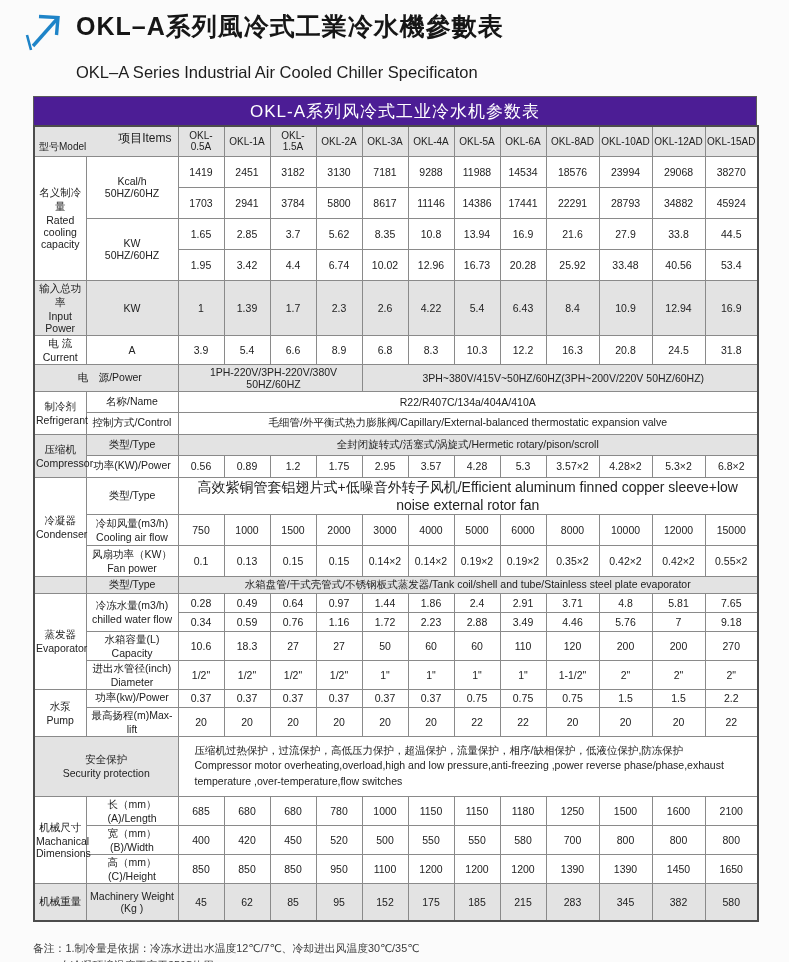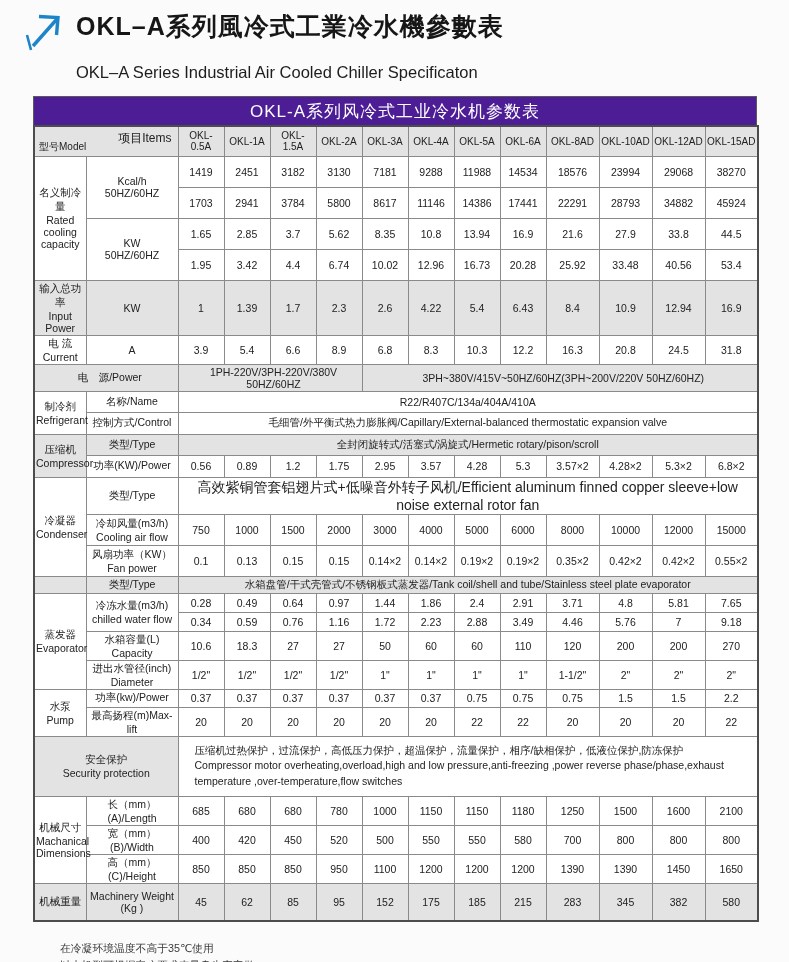--- a/index.html
+++ b/index.html
@@ -454,18 +454,19 @@
             <td>283</td>
             <td>345</td>
             <td>382</td>
             <td>580</td>
           </tr>
       </tbody>
     </table>
   </div>
 
   <div class="notes">
+    <div>备注：1.制冷量是依据：冷冻水进出水温度12℃/7℃、冷却进出风温度30℃/35℃</div>
     <div class="ind1">在冷凝环境温度不高于35℃使用</div>
     <div class="ind1">以上机型可根据客户要求来量身生产定做。</div>
 
   </div>
 
 </div>
 
 </body></html>

